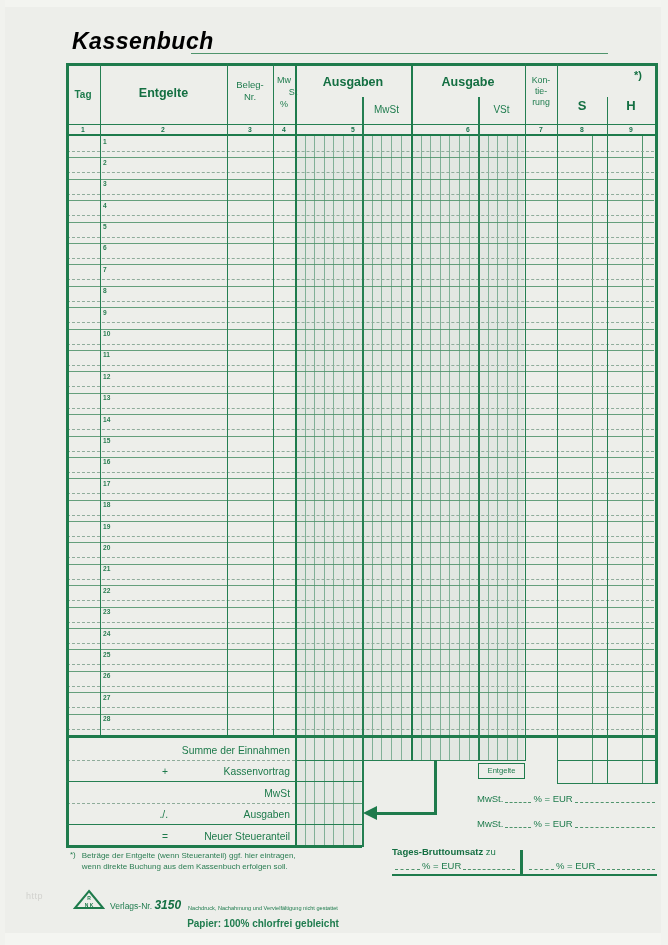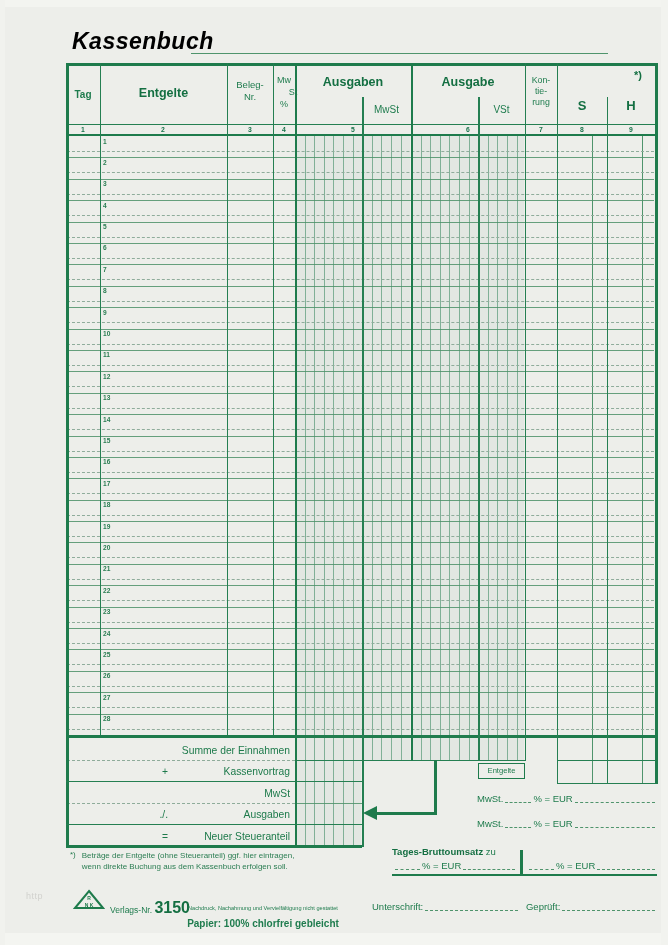--- a/index.html
+++ b/index.html
@@ -102,46 +102,40 @@
     <span class="leader" style="width:25px;"></span>
     <span style="font-size:9.5px;">% = EUR</span>
     <span class="leader" style="flex:1;"></span>
   </div>
   <div class="ln" style="left:519.5px;top:850px;width:3px;height:26px;z-index:6;"></div>
   <div class="ln" style="left:392px;top:873.5px;width:265px;height:2.6px;"></div>
 
   <div class="txt" style="left:70px;top:851px;display:flex;z-index:5;">
     <span style="font-size:8px;margin-right:6px;color:#2a7d52;">*)</span>
     <span style="display:block;">
-      <span style="display:block;font-size:8px;line-height:10.5px;color:#2a7d52;">Beträge der Entgelte (ohne Steueranteil) ggf. hier eintragen,</span>
+      <span style="display:block;font-size:8px;line-height:10.5px;color:#2a7d52;">Beträge der Entgelte (wenn Steueranteil) ggf. hier eintragen,</span>
       <span style="display:block;font-size:8px;line-height:10.5px;color:#2a7d52;">wenn direkte Buchung aus dem Kassenbuch erfolgen soll.</span>
     </span>
   </div>
 
   <div class="abs" style="left:73px;top:889px;z-index:5;">
     <svg width="32" height="22" viewBox="0 0 32 22">
       <polygon points="16,2 30,19 2,19" fill="none" stroke="#1e7b4c" stroke-width="2"></polygon>
       <text x="16" y="11" text-anchor="middle" font-size="5" font-weight="bold" fill="#1e7b4c" font-family="Liberation Sans, sans-serif">R</text>
       <text x="16" y="17.5" text-anchor="middle" font-size="5" font-weight="bold" fill="#1e7b4c" font-family="Liberation Sans, sans-serif">N K</text>
     </svg>
   </div>
   <div class="txt" style="left:110px;top:899px;font-size:8.5px;">
     <span>Verlags-Nr.</span>
-    <span class="bold" style="font-size:16px;">3150</span>
+    <span class="bold" style="font-size:12px;font-style:italic;">3150</span>
   </div>
 
   <div class="txt center" style="left:163px;top:918px;width:200px;font-size:10px;font-weight:700;">Papier: 100% chlorfrei gebleicht</div>
   <div class="txt center" style="left:163px;top:905px;width:200px;font-size:5.6px;">Nachdruck, Nachahmung und Vervielfältigung nicht gestattet</div>
 
-  <div class="flexrow" style="left:372px;top:901px;width:285px;height:12px;">
-    <span style="font-size:9.5px;">Unterschrift:</span>
-    <span class="leader" style="flex:1;border-bottom-style:dashed;"></span>
-    <span style="font-size:9.5px;margin-left:6px;">Geprüft:</span>
-    <span class="leader" style="flex:1;border-bottom-style:dashed;"></span>
-  </div>
 
   <div class="abs" style="left:26px;top:891px;font-size:9px;color:#d2d2ce;letter-spacing:.5px;z-index:5;">http</div>
 
 <div class="ln" style="left: 66px; top: 63px; width: 589px; height: 2.6px;"></div>
     <div class="ln med" style="left: 66px; top: 123.5px; width: 589px; height: 1.4px;"></div>
     <div class="ln" style="left: 66px; top: 133.5px; width: 589px; height: 2.6px;"></div>
     <div class="ln" style="left: 66px; top: 735px; width: 589px; height: 2.8px;"></div>
     <div class="ln med" style="left: 295px; top: 759.5px; width: 230px; height: 1.2px;"></div>
     <div class="ln med" style="left: 557px; top: 759.5px; width: 98px; height: 1.2px;"></div>
     <div class="ln med" style="left: 557px; top: 782.5px; width: 98px; height: 1.6px;"></div>

